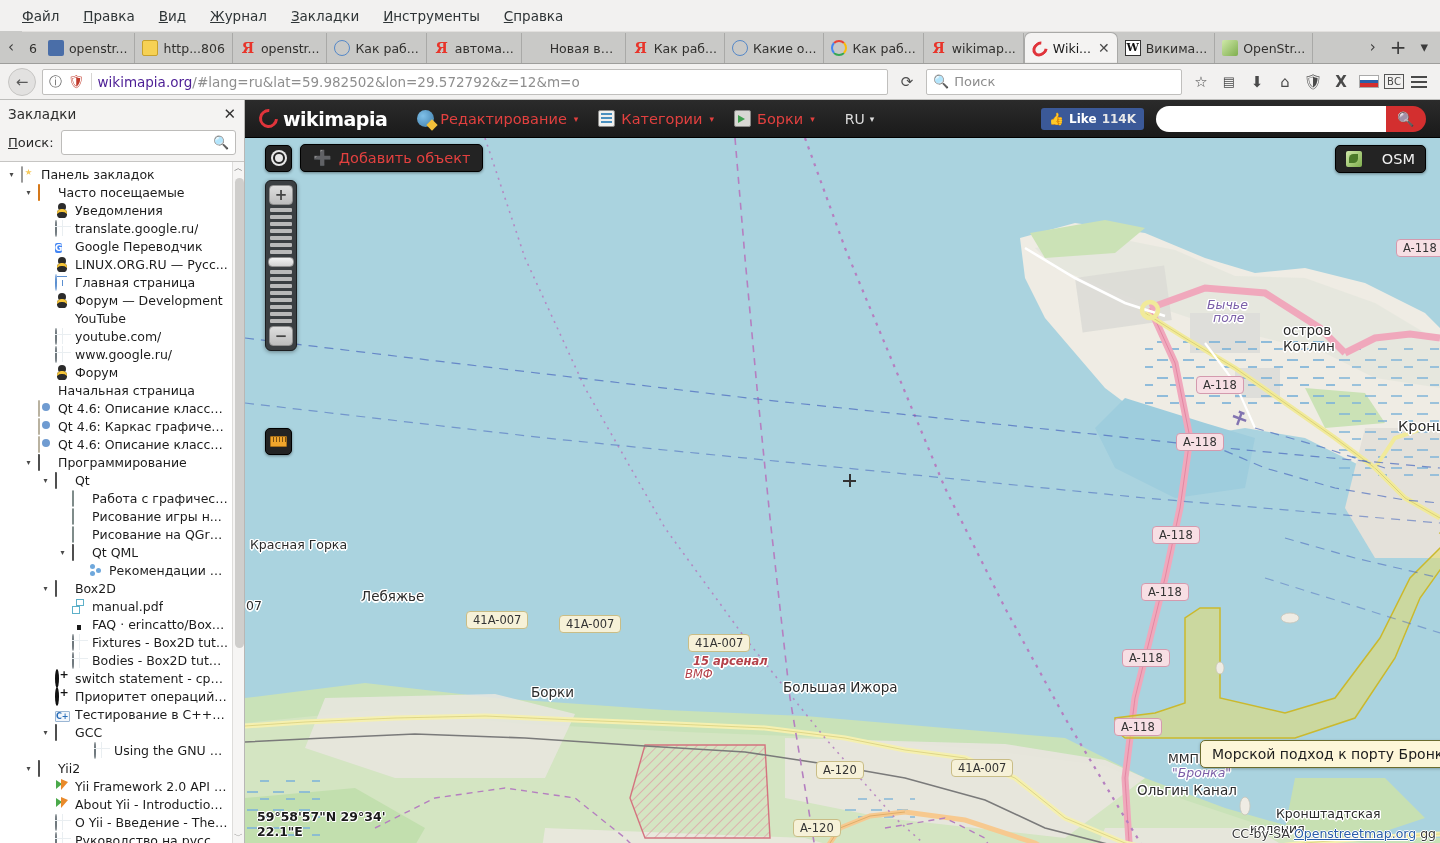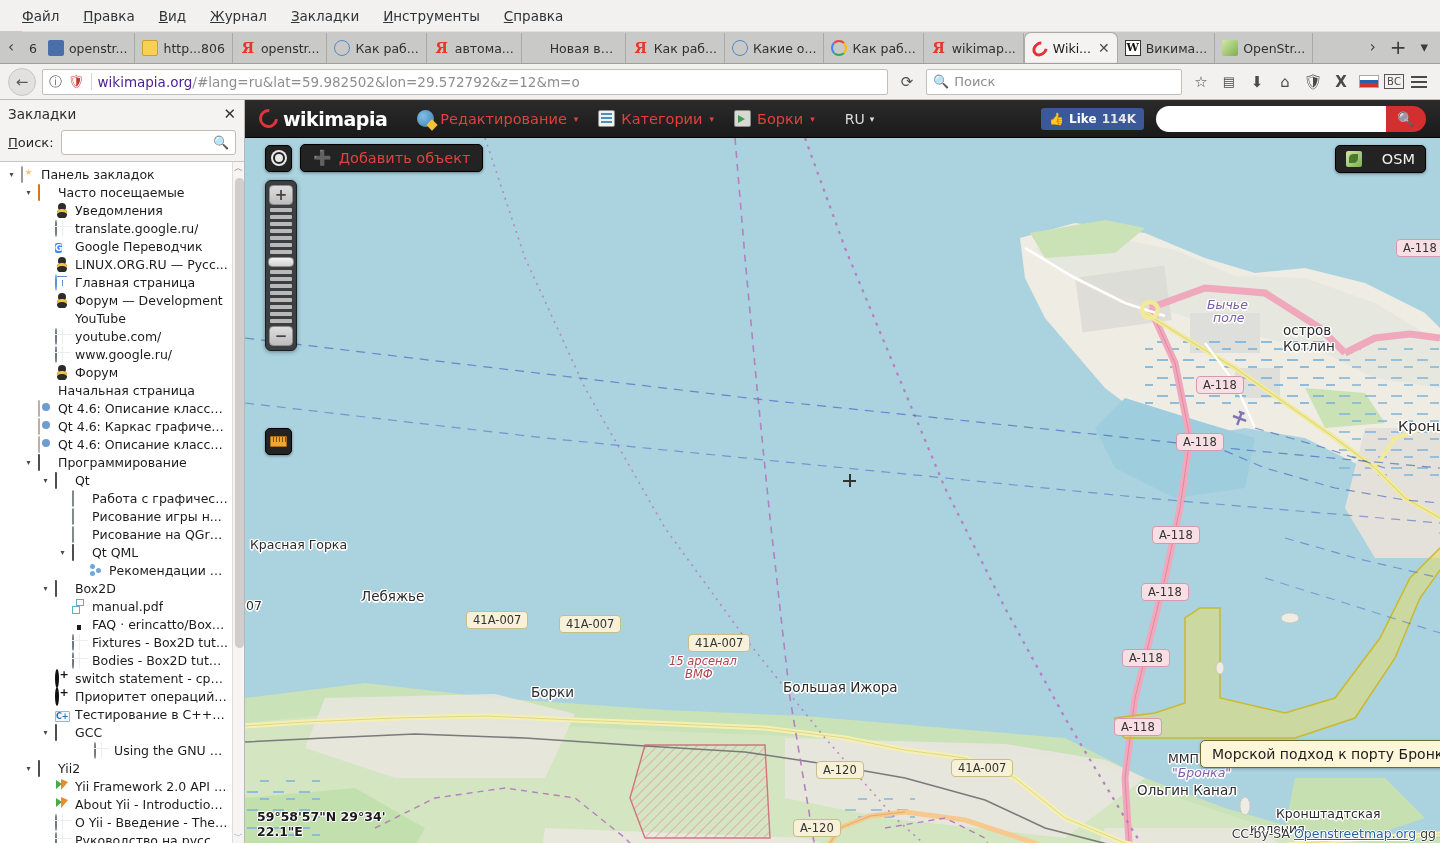--- a/index.html
+++ b/index.html
@@ -797,21 +797,21 @@
             <div class="mlabel place" style="left: 892px; top: 644px;">Ольгин Канал</div>
             <div class="mlabel place" style="left: 1038px; top: 184px;">остров</div>
             <div class="mlabel place" style="left: 1038px; top: 200px;">Котлин</div>
             <div class="mlabel big" style="left: 1153px; top: 280px;">Кронш</div>
             <div class="mlabel" style="left: 1031px; top: 668px;">Кронштадтская</div>
             <div class="mlabel" style="left: 1005px; top: 683px;">колония</div>
             <div class="mlabel" style="left: 923px; top: 613px;">ММПК</div>
             <div class="mlabel ital" style="left: 927px; top: 627px;">"Бронка"</div>
             <div class="mlabel ital" style="left: 962px; top: 159px;">Бычье</div>
             <div class="mlabel ital" style="left: 968px; top: 172px;">поле</div>
-            <div class="mlabel red" style="left: 424px; top: 517px;">15 арсенал</div>
+            <div class="mlabel red" style="left: 448px; top: 517px; font-weight: bold;">15 арсенал</div>
             <div class="mlabel red" style="left: 440px; top: 530px;">ВМФ</div>
             <div class="mlabel" style="left: 1px; top: 460px;">07</div>
             <div class="shield" style="left: 1151px; top: 101px;">A-118</div>
             <div class="shield" style="left: 951px; top: 238px;">A-118</div>
             <div class="shield" style="left: 931px; top: 295px;">A-118</div>
             <div class="shield" style="left: 907px; top: 388px;">A-118</div>
             <div class="shield" style="left: 896px; top: 445px;">A-118</div>
             <div class="shield" style="left: 877px; top: 511px;">A-118</div>
             <div class="shield" style="left: 869px; top: 580px;">A-118</div>
             <div class="shield yel" style="left: 221px; top: 473px;">41A-007</div>

